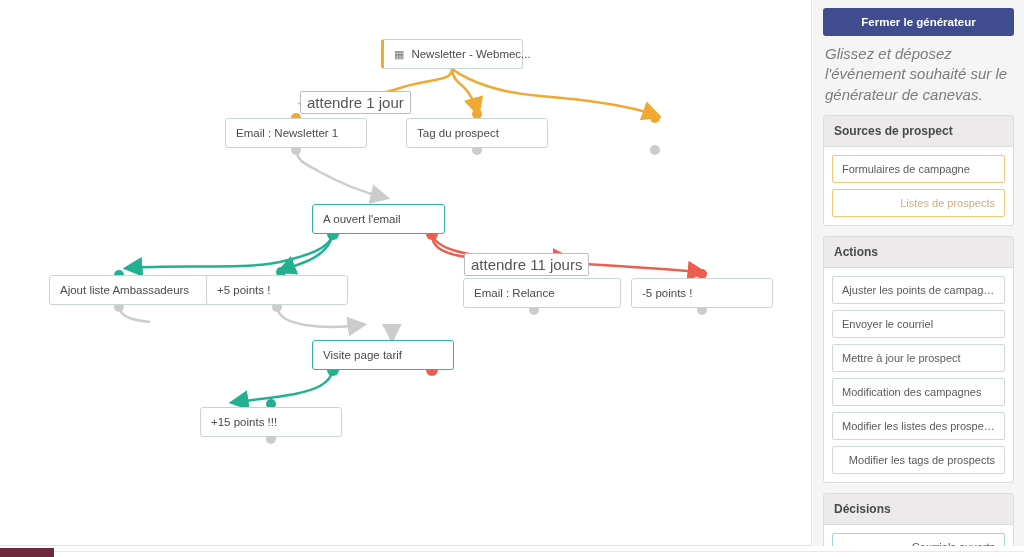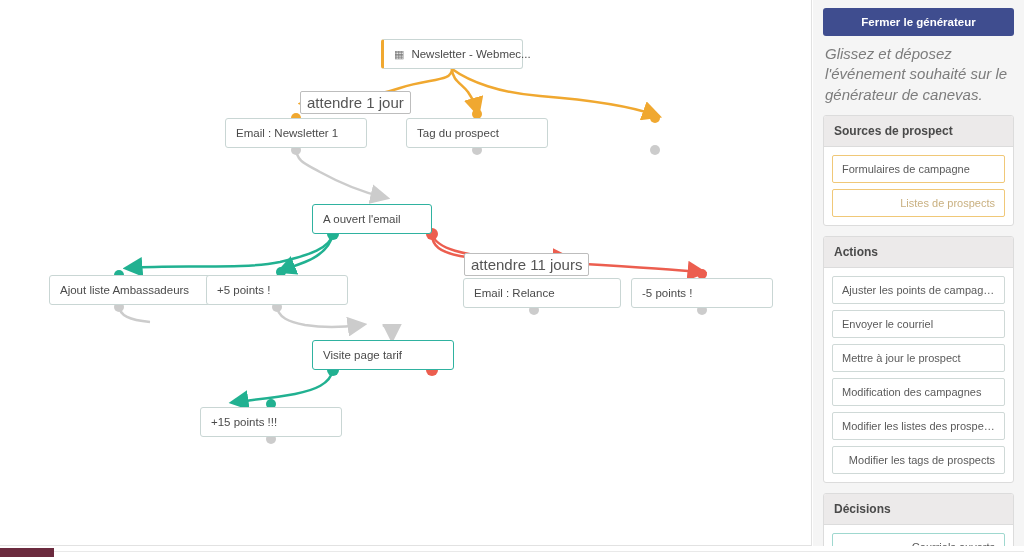--- a/index.html
+++ b/index.html
@@ -231,21 +231,21 @@
 
     <div class="node" style="left:225px; top:118px; width:142px;">
       <span>Email : Newsletter 1</span>
     </div>
 
     <div class="node" style="left:406px; top:118px; width:142px;">
       <span>Tag du prospect</span>
     </div>
 
 
-    <div class="node teal" style="left:312px; top:204px; width:120px;">
+    <div class="node teal" style="left:312px; top:204px; width:133px;">
       <span>A ouvert l'email</span>
     </div>
 
     <div class="node" style="left:49px; top:275px; width:172px;">
       <span>Ajout liste Ambassadeurs</span>
     </div>
 
     <div class="node" style="left:206px; top:275px; width:142px;">
       <span>+5 points !</span>
     </div>

